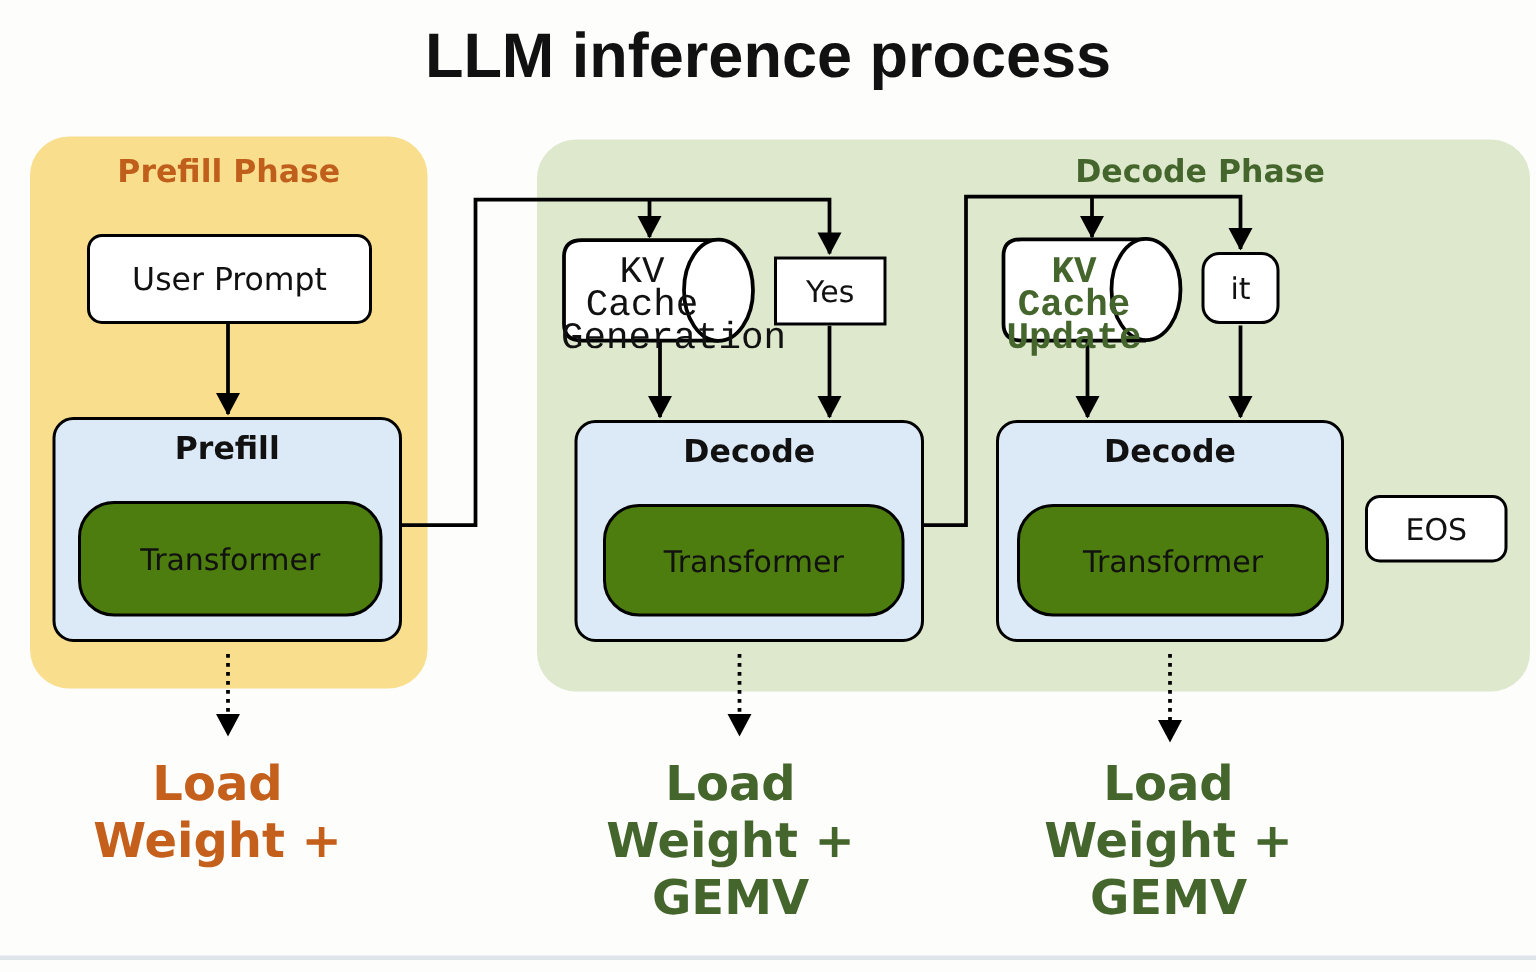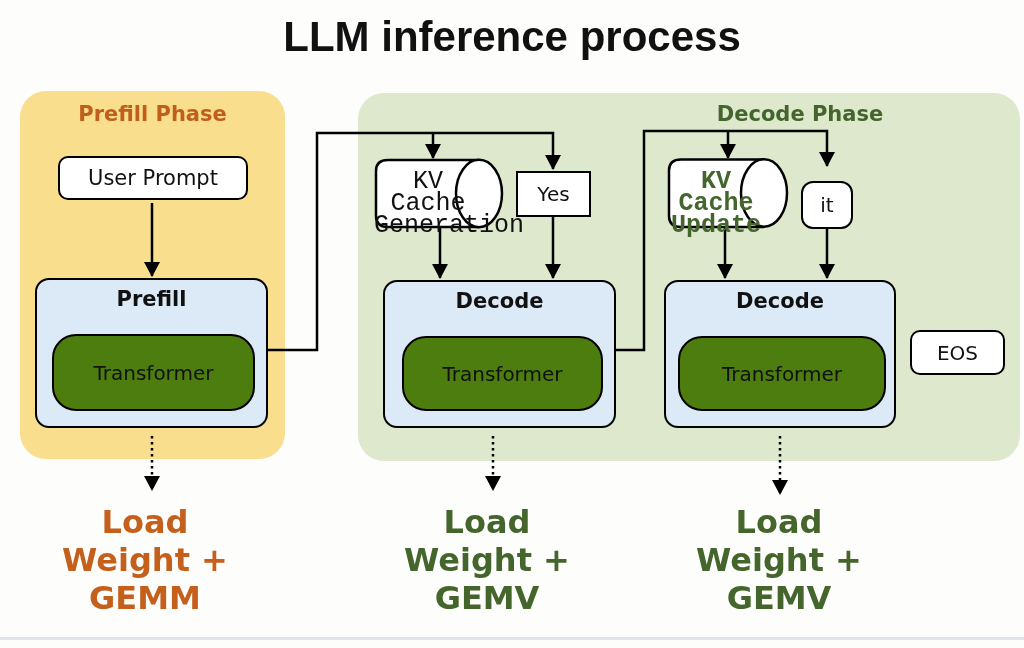--- a/index.html
+++ b/index.html
@@ -19,23 +19,23 @@
   #label-decode-phase  { left:700px; top:102px; width:200px; color:#44652B; }
   svg.connectors { position:absolute; left:0; top:0; z-index:2; }
   .conn { stroke:#000; stroke-width:2.5; fill:none; }
   .dash { stroke-dasharray:2.5 3.5; }
   .cyl { fill:#fff; stroke:#000; stroke-width:2.5; }
   .node {
     position:absolute; background:#fff; border:2.5px solid #000; box-sizing:border-box;
     display:flex; align-items:center; justify-content:center;
     font-size:20px; color:#111; z-index:3;
   }
-  #node-user-prompt { left:58px;  top:156px; width:190px; height:44px; border-radius:10px; font-size:21px; }
+  #node-user-prompt { left:58px;  top:156px; width:190px; height:60px; border-radius:10px; font-size:21px; }
   #node-yes { left:516px; top:171px; width:75px; height:46px; border-radius:0; }
-  #node-it  { left:801px; top:168px; width:52px; height:48px; border-radius:12px;margin-top:13px; }
+  #node-it  { left:801px; top:168px; width:52px; height:48px; border-radius:12px; }
   #node-eos { left:910px; top:330px; width:95px; height:45px; border-radius:10px; }
   .stage {
     position:absolute; background:#DCE9F7; border:2.5px solid #000; border-radius:14px;
     box-sizing:border-box; z-index:3;
   }
   #stage-prefill { left:35px;  top:278px; width:233px; height:150px; }
   #stage-decode1 { left:383px; top:280px; width:233px; height:148px; }
   #stage-decode2 { left:664px; top:280px; width:232px; height:148px; }
   .stage-title { text-align:center; font-weight:bold; font-size:21px; margin-top:7px; color:#111; }
   .transformer {
@@ -131,21 +131,20 @@
   <div class="stage" id="stage-decode2">
     <div class="stage-title">Decode</div>
     <div class="transformer" id="transformer-3">Transformer</div>
   </div>
 
   <div class="node" id="node-eos">EOS</div>
 
   <div class="note" id="note-gemm">
     <div>Load</div>
     <div>Weight +</div>
-    <div>GEMM</div>
   </div>
 
   <div class="note" id="note-gemv1">
     <div>Load</div>
     <div>Weight +</div>
     <div>GEMV</div>
   </div>
 
   <div class="note" id="note-gemv2">
     <div>Load</div>

